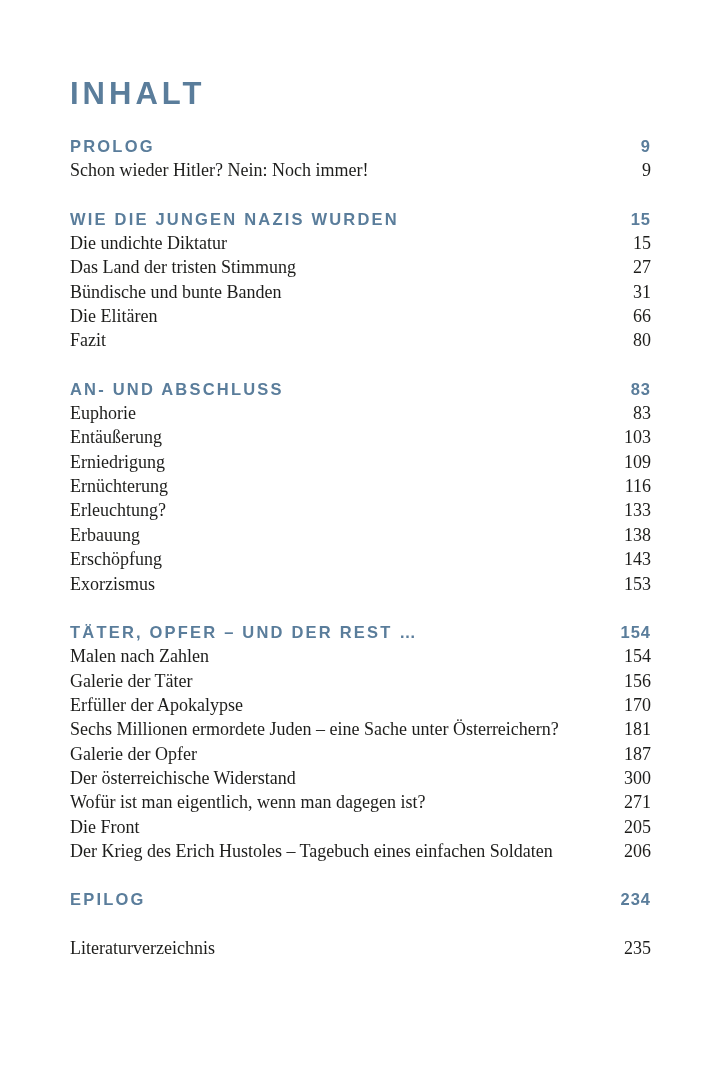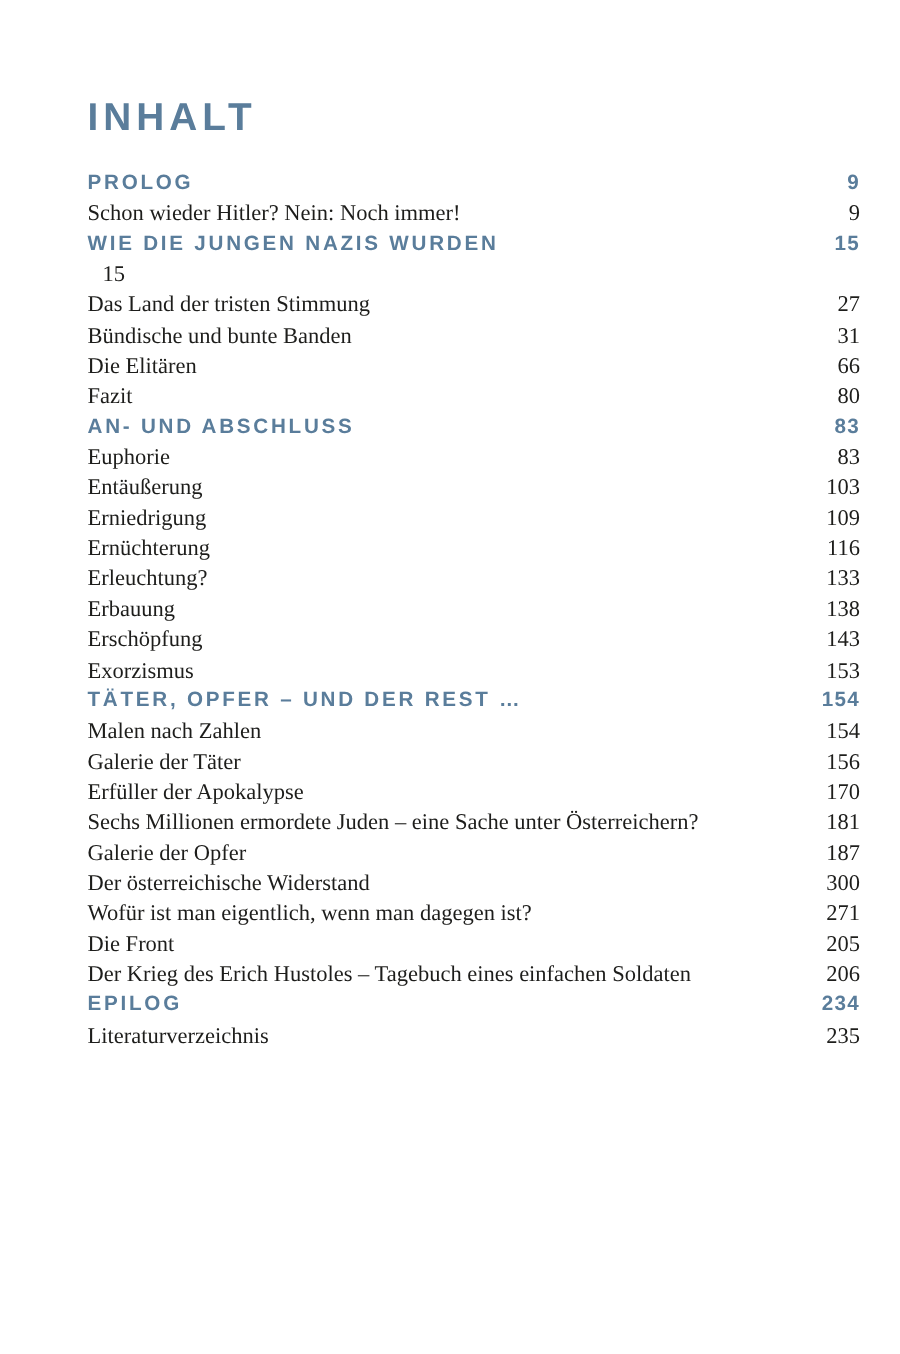--- a/index.html
+++ b/index.html
@@ -8,32 +8,32 @@
     height: 1083px;
     background: #ffffff;
     font-family: "Liberation Serif", serif;
     color: #1d1d1b;
     overflow: hidden;
   }
   .page {
     box-sizing: border-box;
     width: 720px;
     height: 1083px;
-    padding: 76px 32px 0 70px;
+    padding: 76px 69px 0 70px;
   }
   .title {
     font-family: "Liberation Sans", sans-serif;
     font-size: 31px;
     font-weight: 700;
     letter-spacing: 4px;
     color: #5a7d9b;
     line-height: 36px;
     margin: 0 0 22px 0;
   }
-  .sec { }
+  .sec { margin-top: 24px; }
   .sec.first { margin-top: 4px; }
   .hrow {
     display: flex;
     justify-content: space-between;
     align-items: baseline;
     line-height: 24.35px;
     font-family: "Liberation Sans", sans-serif;
     font-weight: 700;
     font-size: 16.5px;
     letter-spacing: 2.2px;
@@ -66,20 +66,21 @@
       <span class="num">9</span>
     </div>
   </div>
 
   <div class="sec">
     <div class="hrow">
       <span>WIE DIE JUNGEN NAZIS WURDEN</span>
       <span class="hpage">15</span>
     </div>
     <div class="row">
+      <span>Die undichte Diktatur</span>
       <span class="num">15</span>
     </div>
     <div class="row">
       <span>Das Land der tristen Stimmung</span>
       <span class="num">27</span>
     </div>
     <div class="row">
       <span>Bündische und bunte Banden</span>
       <span class="num">31</span>
     </div>

